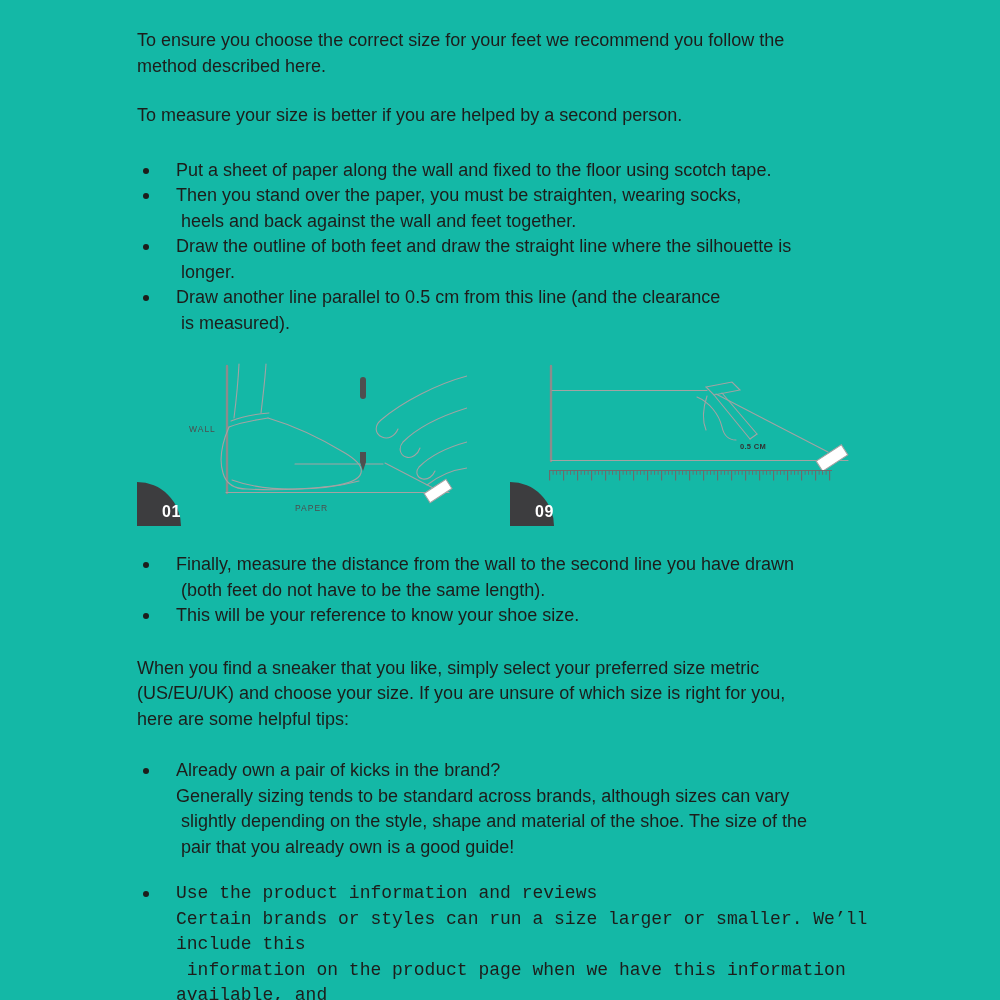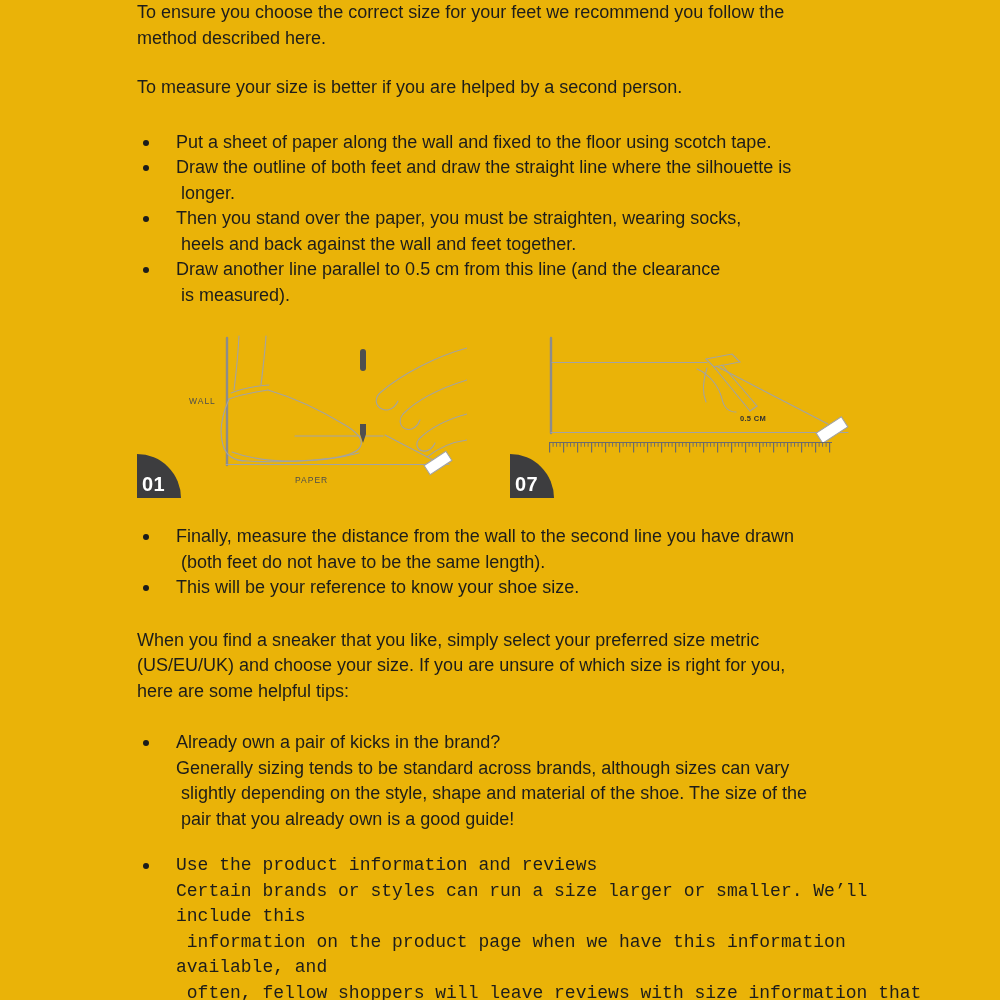--- a/index.html
+++ b/index.html
@@ -1,20 +1,21 @@
 <!DOCTYPE html>
 <html><head>
 <meta charset="utf-8">
 <style>
   html,body { margin:0; padding:0; background:#ffffff; }
   .page {
     position:relative; width:1000px; height:1000px; box-sizing:border-box;
-    background:#eab308; overflow:hidden;
+    background:#14b8a6; overflow:hidden;
     font-family:"Liberation Sans", sans-serif;
     color:#1d1d1b; font-size:18px; line-height:25.5px;
+    padding-top:28px;
   }
   .para { margin:0 0 0 137px; width:800px; white-space:pre-wrap; }
   .p2 { margin-top:24px; }
   .p3 { margin-top:27px; }
   ul.bullets { list-style:none; margin:9px 0 0 137px; padding:0; width:800px; }
   ul.bullets li { position:relative; padding-left:39px; white-space:pre-wrap; }
   .dot { position:absolute; left:6px; top:10px; width:6px; height:6px; border-radius:50%; background:#1d1d1b; }
   ul.measure { margin-top:29px; }
   ul.final { margin-top:25px; }
   ul.tips { margin-top:26px; }
@@ -24,41 +25,41 @@
   .figure { position:absolute; top:0; }
   .fig1 { left:0; }
   .fig2 { left:373px; }
   .figure svg { display:block; }
   .badge {
     position:absolute; left:0; top:122px; width:44px; height:44px;
     background:#3d3d3f; border-top-right-radius:100%;
     display:flex; align-items:flex-end;
   }
   .badge span {
-    color:#ffffff; font-weight:bold; font-size:20px; line-height:20px;
-    padding:0 0 4px 5px; letter-spacing:0.5px;
+    color:#ffffff; font-weight:bold; font-size:16px; line-height:20px;
+    padding:0 0 4px 5px; letter-spacing:0.5px;margin-left:20px;
   }
   text.cap { font-family:"Liberation Sans",sans-serif; font-size:8.5px; letter-spacing:1px; fill:#4d4d4d; }
   text.cm  { font-family:"Liberation Sans",sans-serif; font-size:7.5px; font-weight:bold; fill:#333333; letter-spacing:0.3px; }
 </style>
 </head>
 <body>
 
 <div class="page">
 
   <p class="para p1">To ensure you choose the correct size for your feet we recommend you follow the
 method described here.</p>
   <p class="para p2">To measure your size is better if you are helped by a second person.</p>
 
   <ul class="bullets measure">
     <li><span class="dot"></span><span>Put a sheet of paper along the wall and fixed to the floor using scotch tape.</span></li>
+    <li><span class="dot"></span><span>Then you stand over the paper, you must be straighten, wearing socks,
+ heels and back against the wall and feet together.</span></li>
     <li><span class="dot"></span><span>Draw the outline of both feet and draw the straight line where the silhouette is
  longer.</span></li>
-    <li><span class="dot"></span><span>Then you stand over the paper, you must be straighten, wearing socks,
- heels and back against the wall and feet together.</span></li>
     <li><span class="dot"></span><span>Draw another line parallel to 0.5 cm from this line (and the clearance
  is measured).</span></li>
   </ul>
 
   <div class="figures">
 
     <div class="figure fig1">
       <svg width="330" height="167" viewBox="0 0 330 167">
         <g fill="none" stroke="#a3a3a3" stroke-width="1.1" stroke-linecap="round">
 
@@ -121,21 +122,21 @@
           <path d="M197,36 C193,48 192,60 196,70"></path>
 
           <rect x="-15" y="-6" width="30" height="12" transform="translate(322,98) rotate(-33)" fill="#ffffff" stroke="#a3a3a3"></rect>
         </g>
 
         <line x1="39" y1="110.5" x2="322" y2="110.5" stroke="#6b6b6b" stroke-width="1.2"></line>
         <rect x="39" y="110" width="283" height="14" fill="url(#rulerTicks)"></rect>
         <text class="cm" x="230" y="89">0.5 CM</text>
       </svg>
       <div class="badge">
-          <span>07</span>
+          <span>09</span>
         </div>
     </div>
 
   </div>
 
   <ul class="bullets final">
     <li><span class="dot"></span><span>Finally, measure the distance from the wall to the second line you have drawn
  (both feet do not have to be the same length).</span></li>
     <li><span class="dot"></span><span>This will be your reference to know your shoe size.</span></li>
   </ul>

